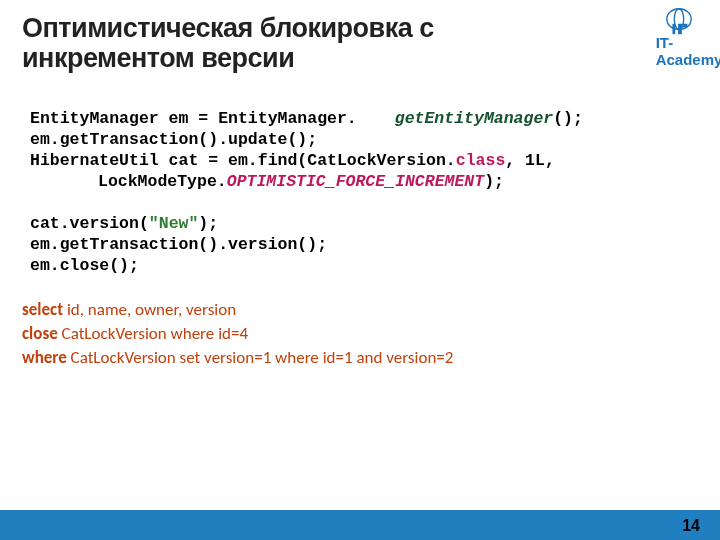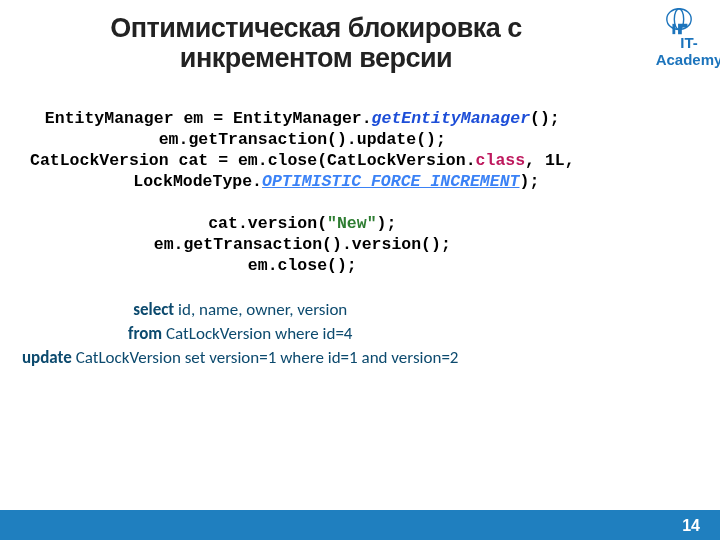--- a/index.html
+++ b/index.html
@@ -10,21 +10,20 @@
     background: #fff;
     font-family: Arial, Helvetica, sans-serif;
     overflow: hidden;
     position: relative;
   }
   .slide {
     position: relative;
     width: 720px;
     height: 540px;
     box-sizing: border-box;
-    text-align: center;
   }
   .title {
     position: absolute;
     top: 14px;
     left: 22px;
     right: 110px;
     font-family: 'Arial Black', Arial, sans-serif;
     font-stretch: condensed;
     font-weight: 900;
     font-size: 27px;
@@ -54,48 +53,48 @@
     position: absolute;
     top: 108px;
     left: 30px;
     font-family: "Courier New", Courier, monospace;
     font-size: 16.5px;
     line-height: 21px;
     font-weight: bold;
     color: #000;
     white-space: pre;
   }
-  .code .static-it { color: #1d4ed8; font-style: italic; }
+  .code .static-it { color: #14532d; font-style: italic; margin-left: 38px; }
   .code .cls-kw { color: #be185d; font-weight: bold; }
-  .code .enum { color: #3b82f6; font-style: italic; text-decoration: underline; }
+  .code .enum { color: #be185d; font-style: italic; }
   .code .str { color: #2e7d32; }
   .line2 { margin-left: 68px; display: block; }
   .sql {
     position: absolute;
     top: 298px;
     left: 22px;
     font-family: Tahoma, Calibri, Arial, sans-serif;
     font-size: 17px;
-    color: #0c4a6e;
+    color: #c2410c;
     line-height: 24px;
   }
   .sql .skw { font-weight: bold; }
   .footer-bar {
     position: absolute;
     left: 0;
     bottom: 0;
     width: 100%;
     height: 30px;
     background: #1f7fbf;
   }
   .pagenum {
     position: absolute;
     right: 20px;
     bottom: 5px;
-    color: #ffffff;
+    color: #000000;
     font-weight: bold;
     font-size: 16px;
     font-family: Arial, sans-serif;
   }
 </style>
 </head>
 <body>
 
 <div class="slide">
 
@@ -106,29 +105,29 @@
       <ellipse cx="32" cy="28" rx="26" ry="22" fill="none" stroke="#1c74bc" stroke-width="3"></ellipse>
       <ellipse cx="32" cy="28" rx="10" ry="22" fill="none" stroke="#1c74bc" stroke-width="3"></ellipse>
       <rect x="18" y="38" width="6" height="22" fill="#1c74bc"></rect>
       <polygon points="30,60 30,38 50,38 50,46 38,46 38,60" fill="#1c74bc"></polygon>
     </svg>
     <div class="logo-text">IT-Academy</div>
   </div>
 
   <div class="code"><span><span>EntityManager em = EntityManager.</span><span class="static-it">getEntityManager</span><span>();</span></span>
 <span>em.getTransaction().update();</span>
-<span><span>CatLockVersion cat = em.close(CatLockVersion.</span><span class="cls-kw">class</span><span>, 1L,</span></span>
+<span><span>HibernateUtil cat = em.find(CatLockVersion.</span><span class="cls-kw">class</span><span>, 1L,</span></span>
 <span class="line2"><span>LockModeType.</span><span class="enum">OPTIMISTIC_FORCE_INCREMENT</span><span>);</span></span>
 <span><span>cat.version(</span><span class="str">"New"</span><span>);</span></span>
 <span>em.getTransaction().version();</span>
 <span>em.close();</span></div>
 
   <div class="sql">
     <div><span class="skw">select</span><span> id, name,  owner, version</span></div>
-    <div><span class="skw">from</span><span> CatLockVersion where id=4</span></div>
-    <div><span class="skw">update</span><span> CatLockVersion set version=1 where id=1 and version=2</span></div>
+    <div><span class="skw">close</span><span> CatLockVersion where id=4</span></div>
+    <div><span class="skw">where</span><span> CatLockVersion set version=1 where id=1 and version=2</span></div>
   </div>
 
   <div class="footer-bar">
     <div class="pagenum">14</div>
   </div>
 
 </div>
 
 </body></html>

